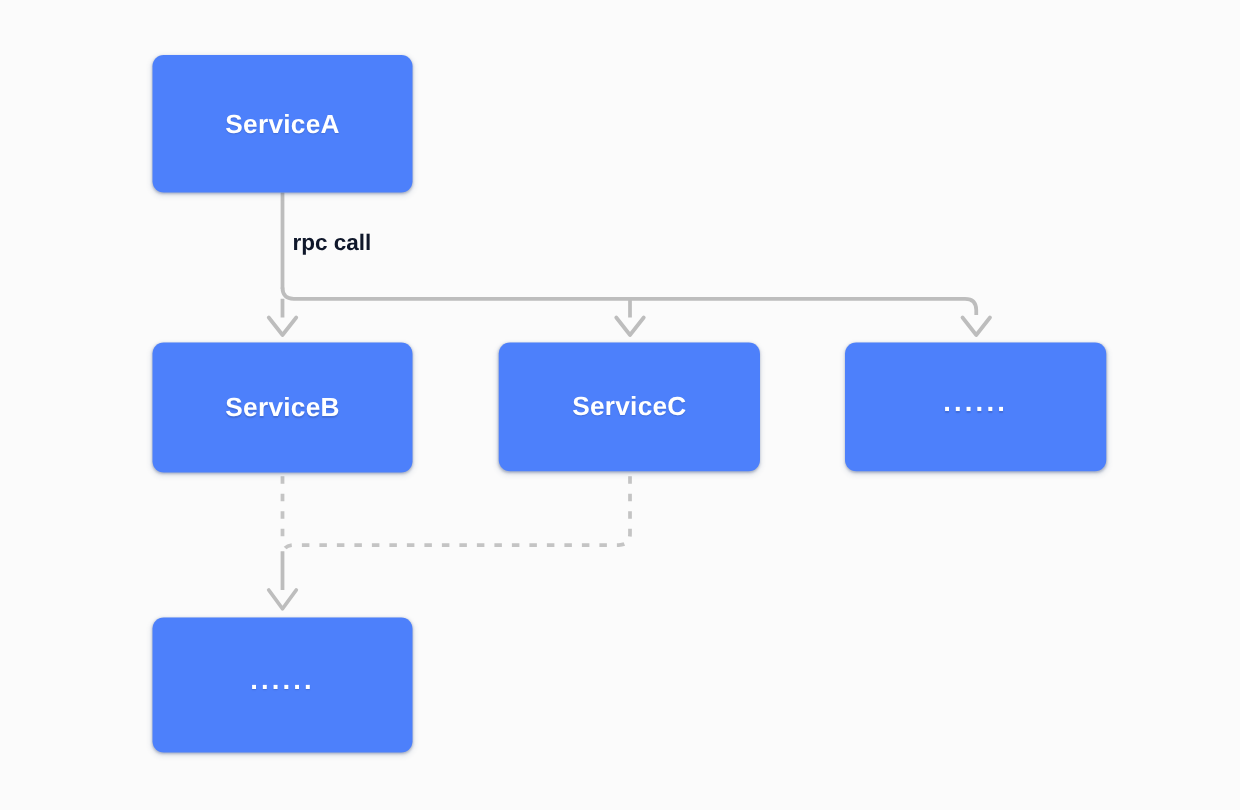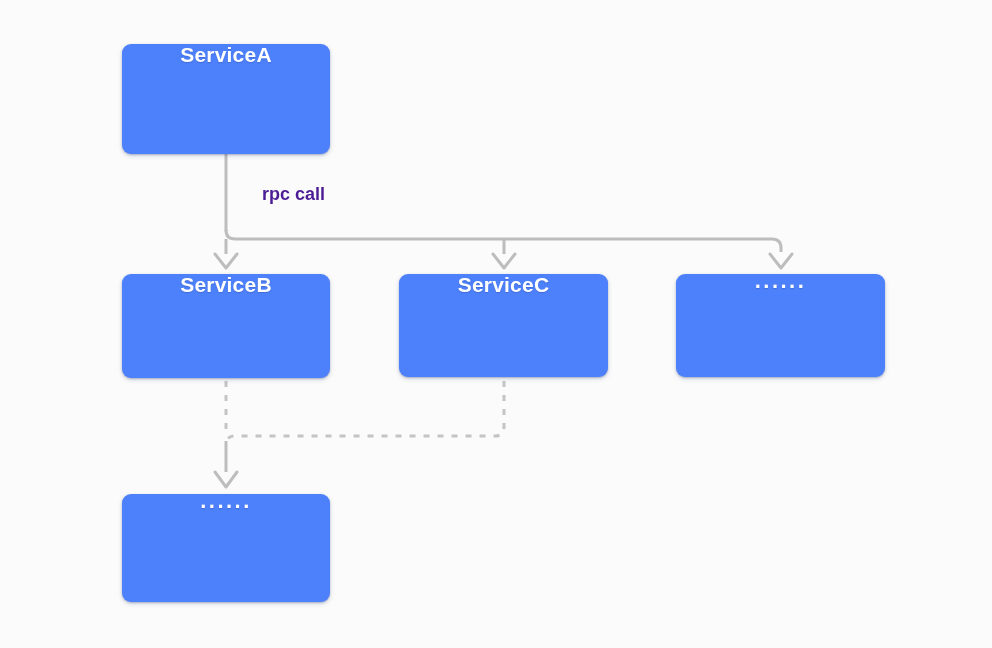--- a/index.html
+++ b/index.html
@@ -25,20 +25,21 @@
     top: 0;
     width: 992px;
     height: 648px;
     pointer-events: none;
   }
   .node {
     position: absolute;
     box-sizing: border-box;
     border-radius: 9px;
     display: flex;
+    align-items: center;
     justify-content: center;
     color: #ffffff;
     font-size: 21px;
     font-weight: bold;
     letter-spacing: 0.2px;
     box-shadow: 0 1px 2px rgba(40,60,110,0.30),
                 0 2px 5px rgba(40,60,110,0.16);
     user-select: none;
   }
   .node-label {
@@ -47,24 +48,23 @@
   }
   .node-label.dots {
     font-size: 22px;
     letter-spacing: 2.5px;
     transform: translateY(-4px);
   }
   .edge-label {
     position: absolute;
     font-size: 18px;
     font-weight: bold;
-    color: #4c1d95;
+    color: #0f172a;
     white-space: nowrap;
     user-select: none;
-    margin-left: 28px;
   }
 </style>
 </head>
 <body>
 
 <div id="diagram-canvas">
 
   <svg class="edge-layer" width="992" height="648" viewBox="0 0 992 648" xmlns="http://www.w3.org/2000/svg">
 
     <path d="M 226 154 L 226 231" fill="none" stroke="#bdbdbd" stroke-width="3" stroke-linecap="butt"></path>

